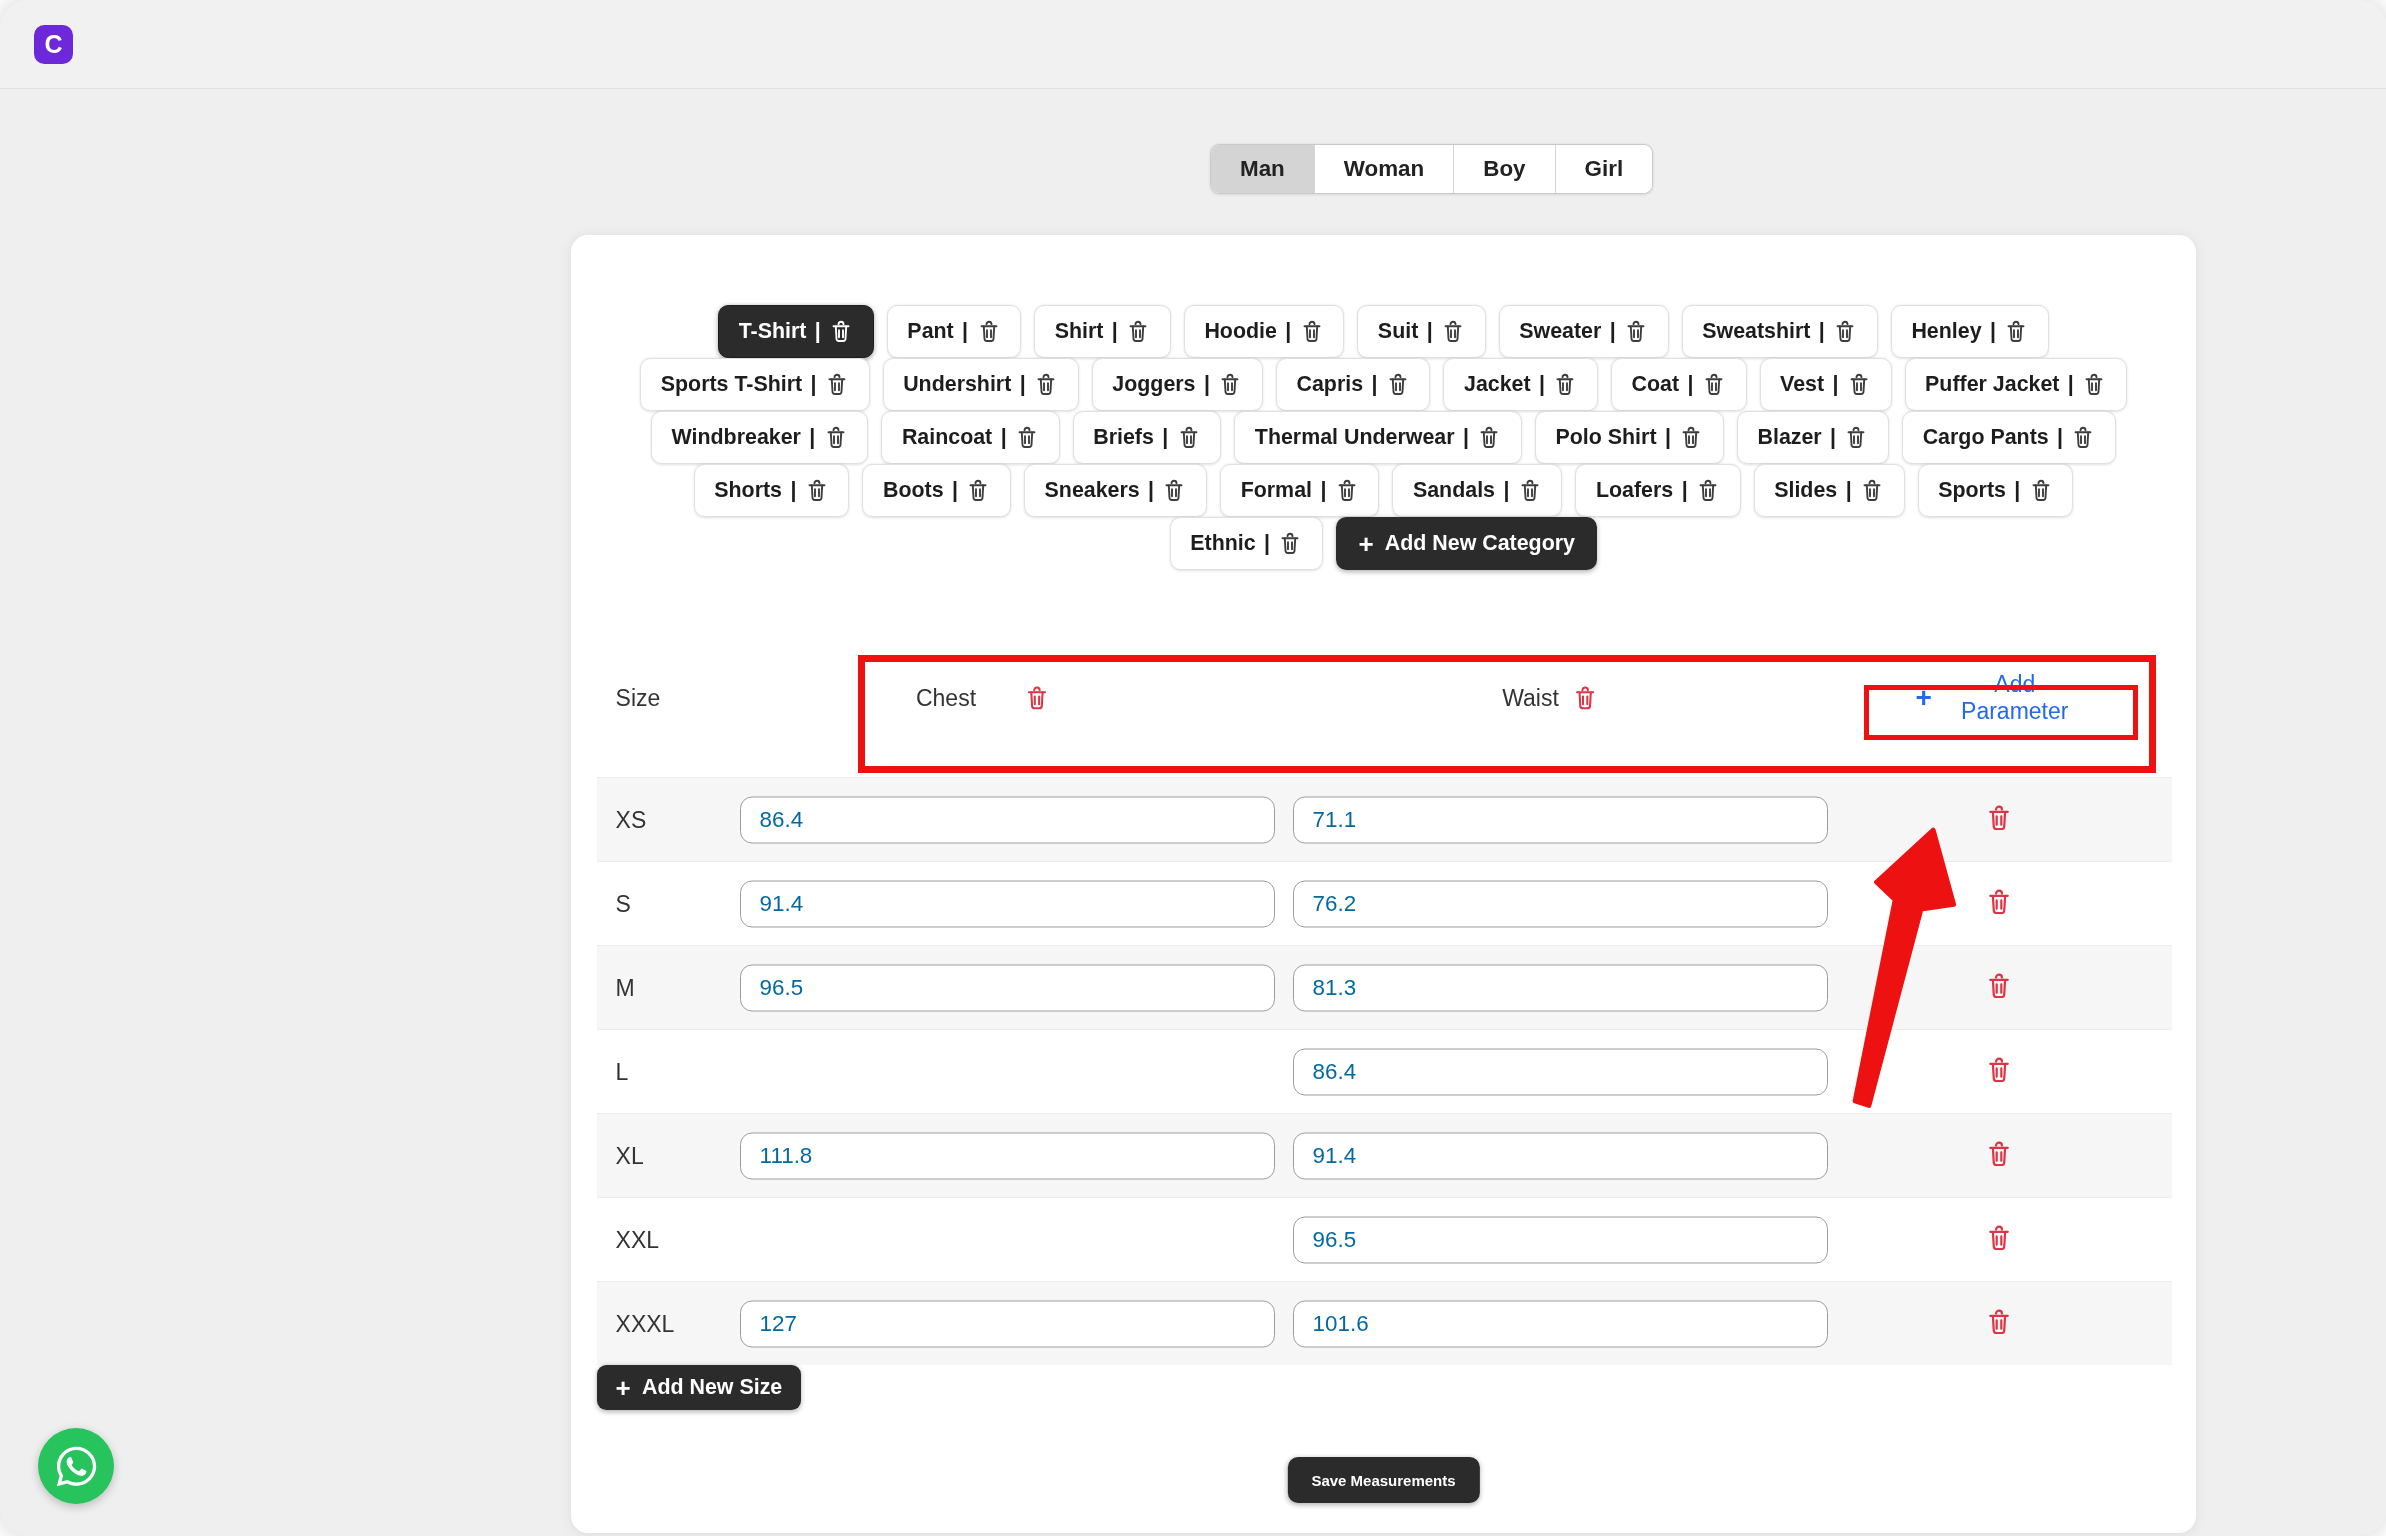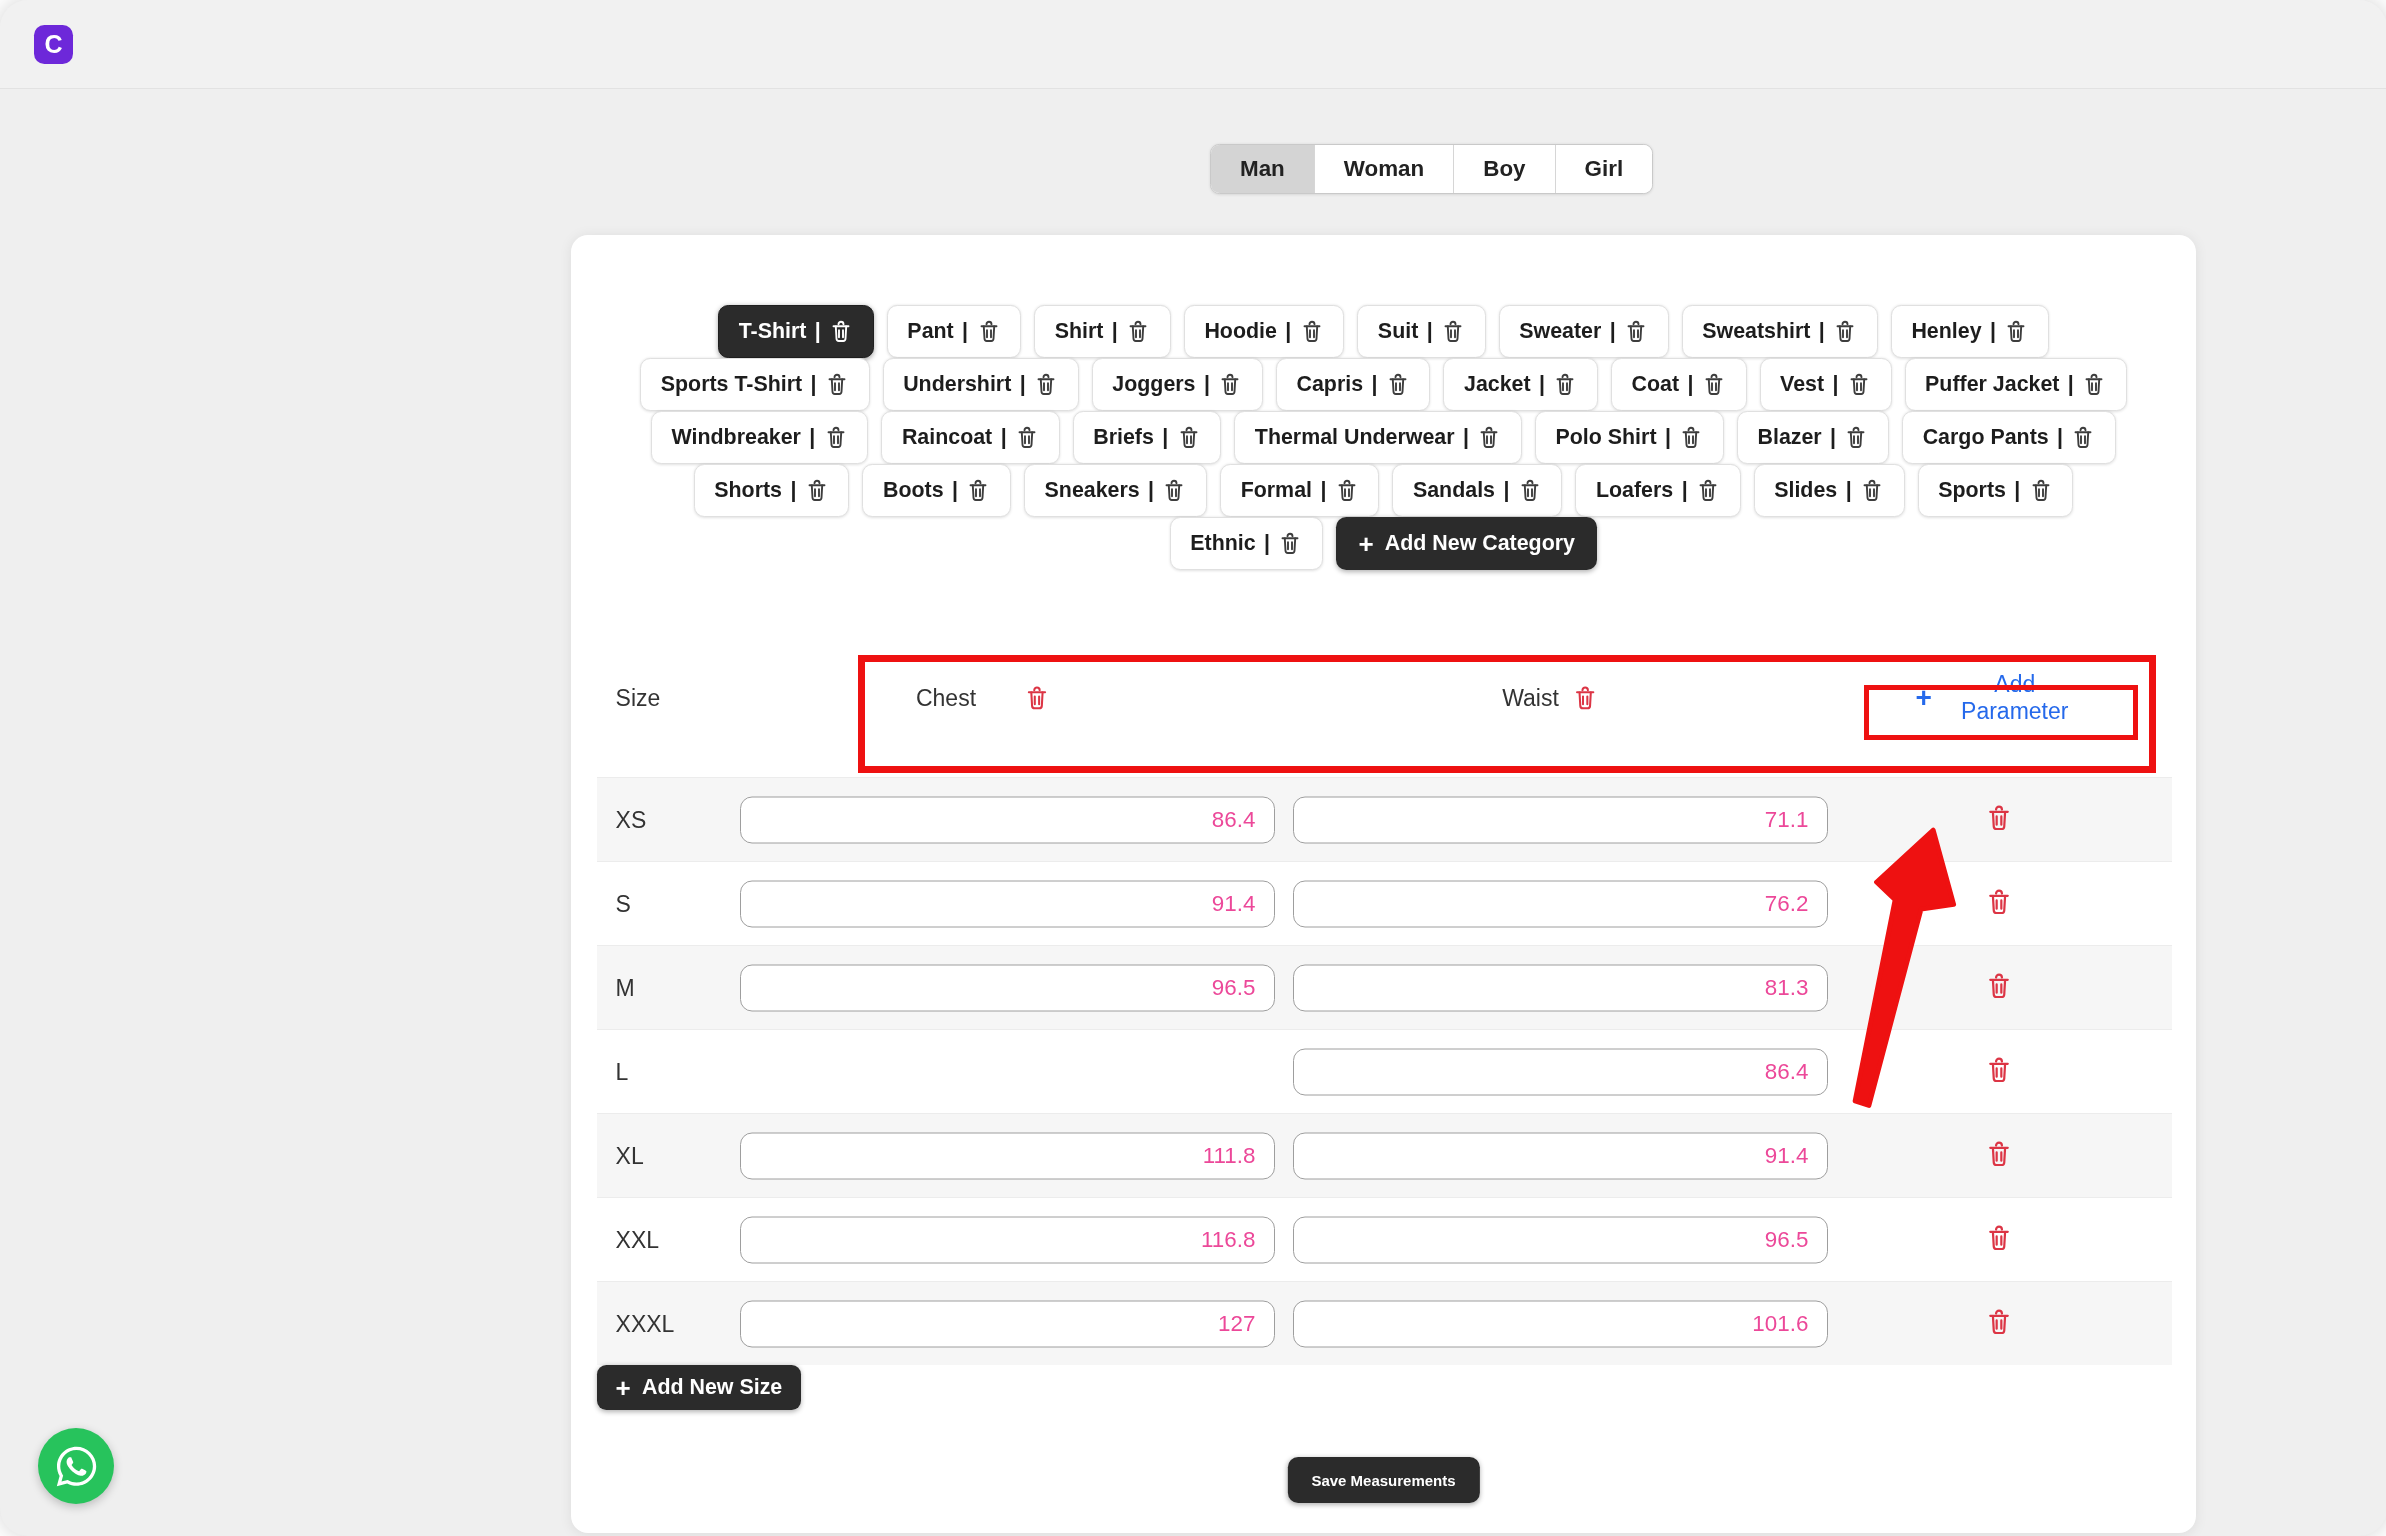--- a/index.html
+++ b/index.html
@@ -65,21 +65,21 @@
     display:flex;align-items:center;gap:11.2px;background:none;border:none;cursor:pointer;
     color:var(--link-blue);font-size:23px;}
   .add-param-btn .plus{font-size:28px;}
   .size-rows{position:absolute;left:26px;top:542px;width:1575px;}
   .size-row{position:relative;height:84px;border-top:0.9px solid #ececec;background:#fff;}
   .size-row.alt{background:#f6f6f6;}
   .size-label{position:absolute;left:18.6px;top:50%;transform:translateY(-50%);
     font-size:23px;color:#333;}
   .cell-input{position:absolute;top:50%;transform:translateY(-50%);width:535px;height:47px;
     border:0.9px solid #9e9e9e;border-radius:12px;background:#fff;padding:0 18.6px;
-    font-size:22.4px;color:#ec4899;outline:none;text-align:right;}
+    font-size:22.4px;color:#0369a1;outline:none;}
   .cell-input.col-0{left:143px;}
   .cell-input.col-1{left:696px;}
   .row-trash-btn{position:absolute;left:1388px;top:50%;transform:translateY(-50%);
     background:none;border:none;cursor:pointer;color:var(--trash-red);}
   .row-trash-btn .trash{width:28px;height:28px;}
   .add-size-btn{position:absolute;left:26px;top:1130px;height:45px;padding:0 18.6px;
     border-radius:9.3px;font-size:21.4px;}
   .save-btn{position:absolute;left:50%;top:1222px;transform:translateX(-50%);
     height:46px;padding:0 24px;border-radius:10.3px;font-size:15px;}
   
@@ -526,21 +526,20 @@
           <input class="cell-input col-1" type="text" value="91.4" style="">
           <button class="row-trash-btn"><svg class="trash row-trash red" viewBox="0 0 24 24">
               <path d="M9.5 4.3a2.5 2.5 0 0 1 5 0"></path>
               <path d="M4.5 6.3h15"></path>
               <path d="M6.8 6.5l.7 12.3a2.3 2.3 0 0 0 2.3 2.2h4.4a2.3 2.3 0 0 0 2.3-2.2l.7-12.3"></path>
               <path d="M10 10.2v7.1M14 10.2v7.1"></path>
             </svg></button>
         </div>
         <div class="size-row">
           <span class="size-label">XXL</span>
-          <input class="cell-input col-0" type="text" value="116.8" style="">
           <input class="cell-input col-1" type="text" value="96.5" style="">
           <button class="row-trash-btn"><svg class="trash row-trash red" viewBox="0 0 24 24">
               <path d="M9.5 4.3a2.5 2.5 0 0 1 5 0"></path>
               <path d="M4.5 6.3h15"></path>
               <path d="M6.8 6.5l.7 12.3a2.3 2.3 0 0 0 2.3 2.2h4.4a2.3 2.3 0 0 0 2.3-2.2l.7-12.3"></path>
               <path d="M10 10.2v7.1M14 10.2v7.1"></path>
             </svg></button>
         </div>
         <div class="size-row alt">
           <span class="size-label">XXXL</span>

